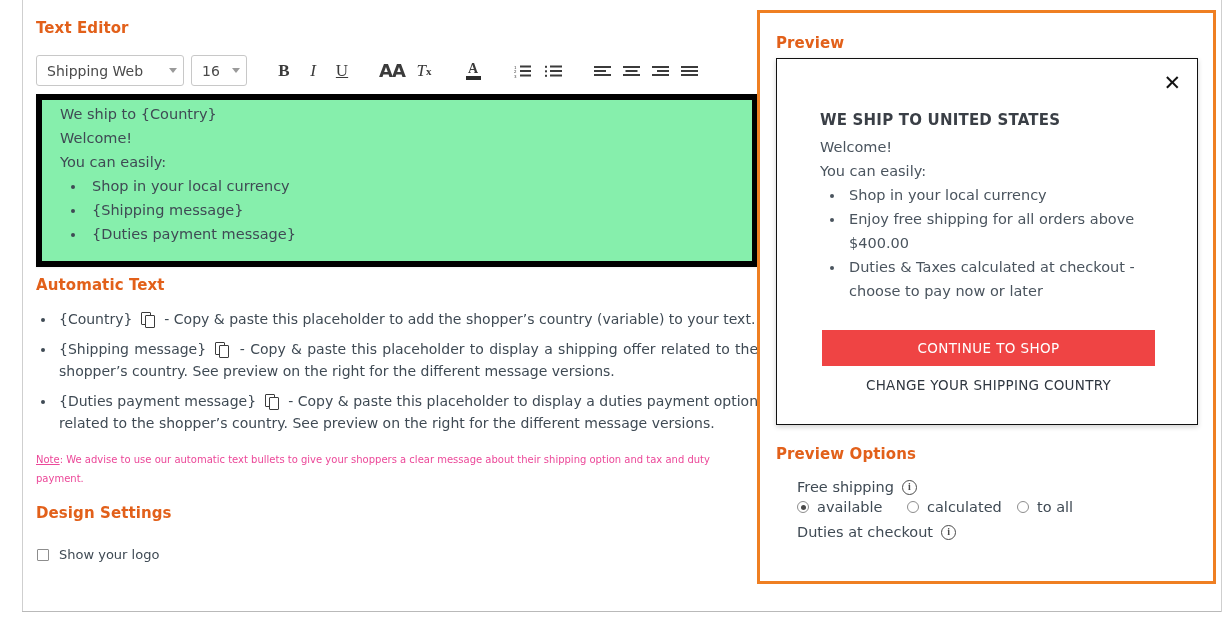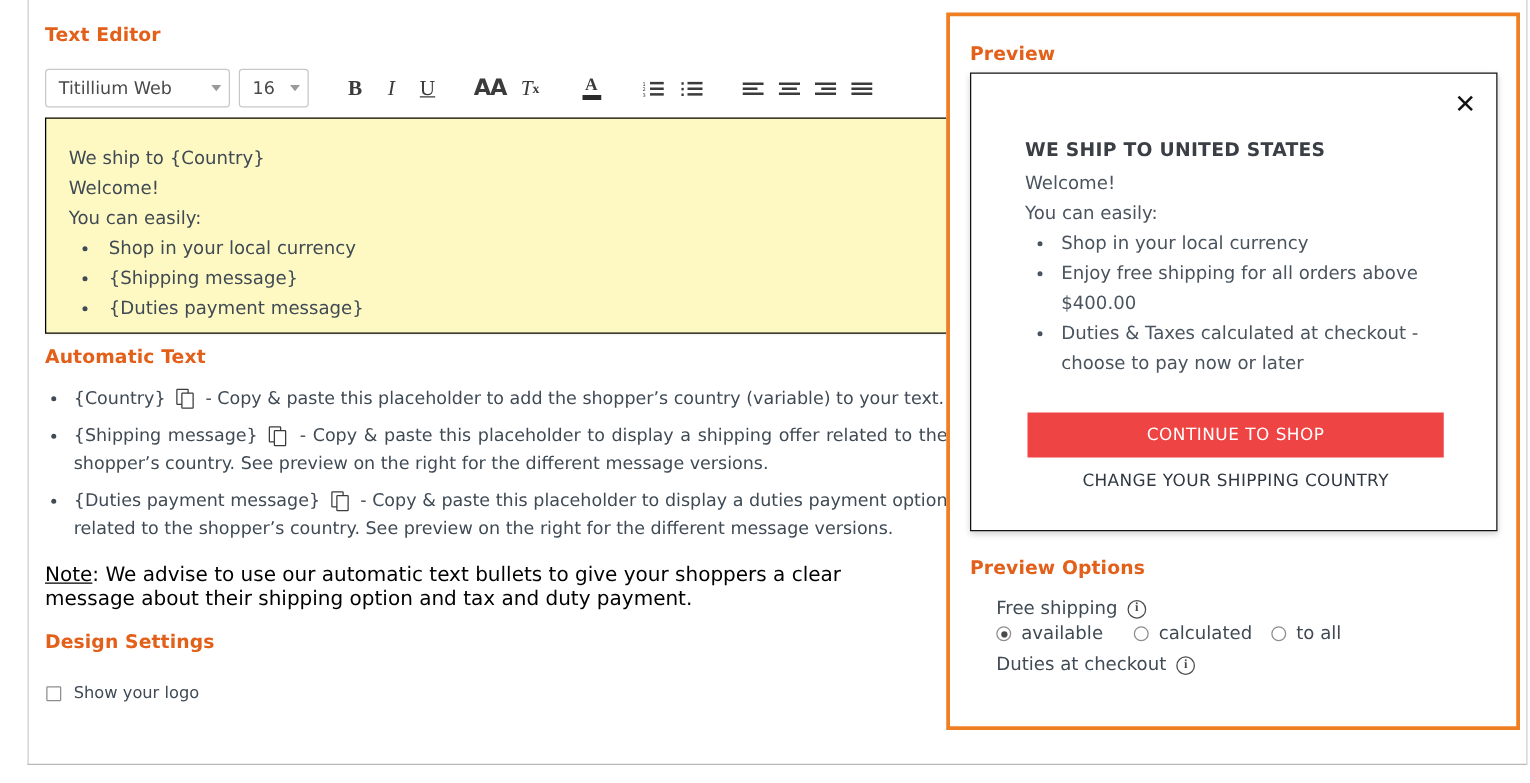--- a/index.html
+++ b/index.html
@@ -89,24 +89,24 @@
   #tb-ordered-list { margin-left: 24px; }
   #tb-bullet-list { margin-left: 5px; }
   #tb-align-left { margin-left: 22px; }
   #tb-align-center { margin-left: 3px; }
   #tb-align-right { margin-left: 3px; }
   #tb-align-justify { margin-left: 3px; }
 
   .editor-area {
     position: absolute; left: 0; top: 94px;
     width: 722px; height: 173px;
-    border: 1px solid #000000;
-    background: #fef9c3;
+    border: 6px solid #000000;
+    background: #86efac;
     box-shadow: 0 1px 2px rgba(0,0,0,0.06);
-    padding: 20px 18px;
+    padding: 2px 18px;
   }
   .editor-line {
     font-size: 14.5px;
     color: #3f4a54;
     line-height: 24px;
   }
   .editor-bullets {
     margin: 0; padding-left: 26px;
     list-style: disc;
   }
@@ -152,21 +152,21 @@
     content: "";
     position: absolute; left: 4px; top: 3px;
     width: 8px; height: 11px;
     border: 1.4px solid #3b3b3b;
     border-radius: 1px;
     background: #fff;
   }
 
   .note-para {
     position: absolute; left: 0; top: 450px; width: 712px;
-    font-size: 16px; color: #000000; line-height: 19px;
+    font-size: 10px; color: #ec4899; line-height: 19px;
   }
   .note-para .note-underline { text-decoration: underline; }
 
   #design-settings-heading { position: absolute; left: 0; top: 504px; }
 
   .checkbox-row {
     position: absolute; left: 1px; top: 547px;
     display: flex; align-items: center;
     font-size: 13px; color: #3f4a54;
   }
@@ -311,21 +311,21 @@
   <div class="frame-right"></div>
   <div class="frame-bottom"></div>
 
   <div class="left-col">
 
     <div class="section-heading" id="text-editor-heading">Text Editor</div>
 
     <div class="toolbar">
 
       <div class="select-box" id="font-family-select">
-        <span class="sel-label">Titillium Web</span>
+        <span class="sel-label">Shipping Web</span>
         <span class="caret"></span>
       </div>
 
       <div class="select-box" id="font-size-select">
         <span class="sel-label">16</span>
         <span class="caret"></span>
       </div>
 
       <div class="tool-btn" id="tb-bold">B</div>
       <div class="tool-btn" id="tb-italic">I</div>

